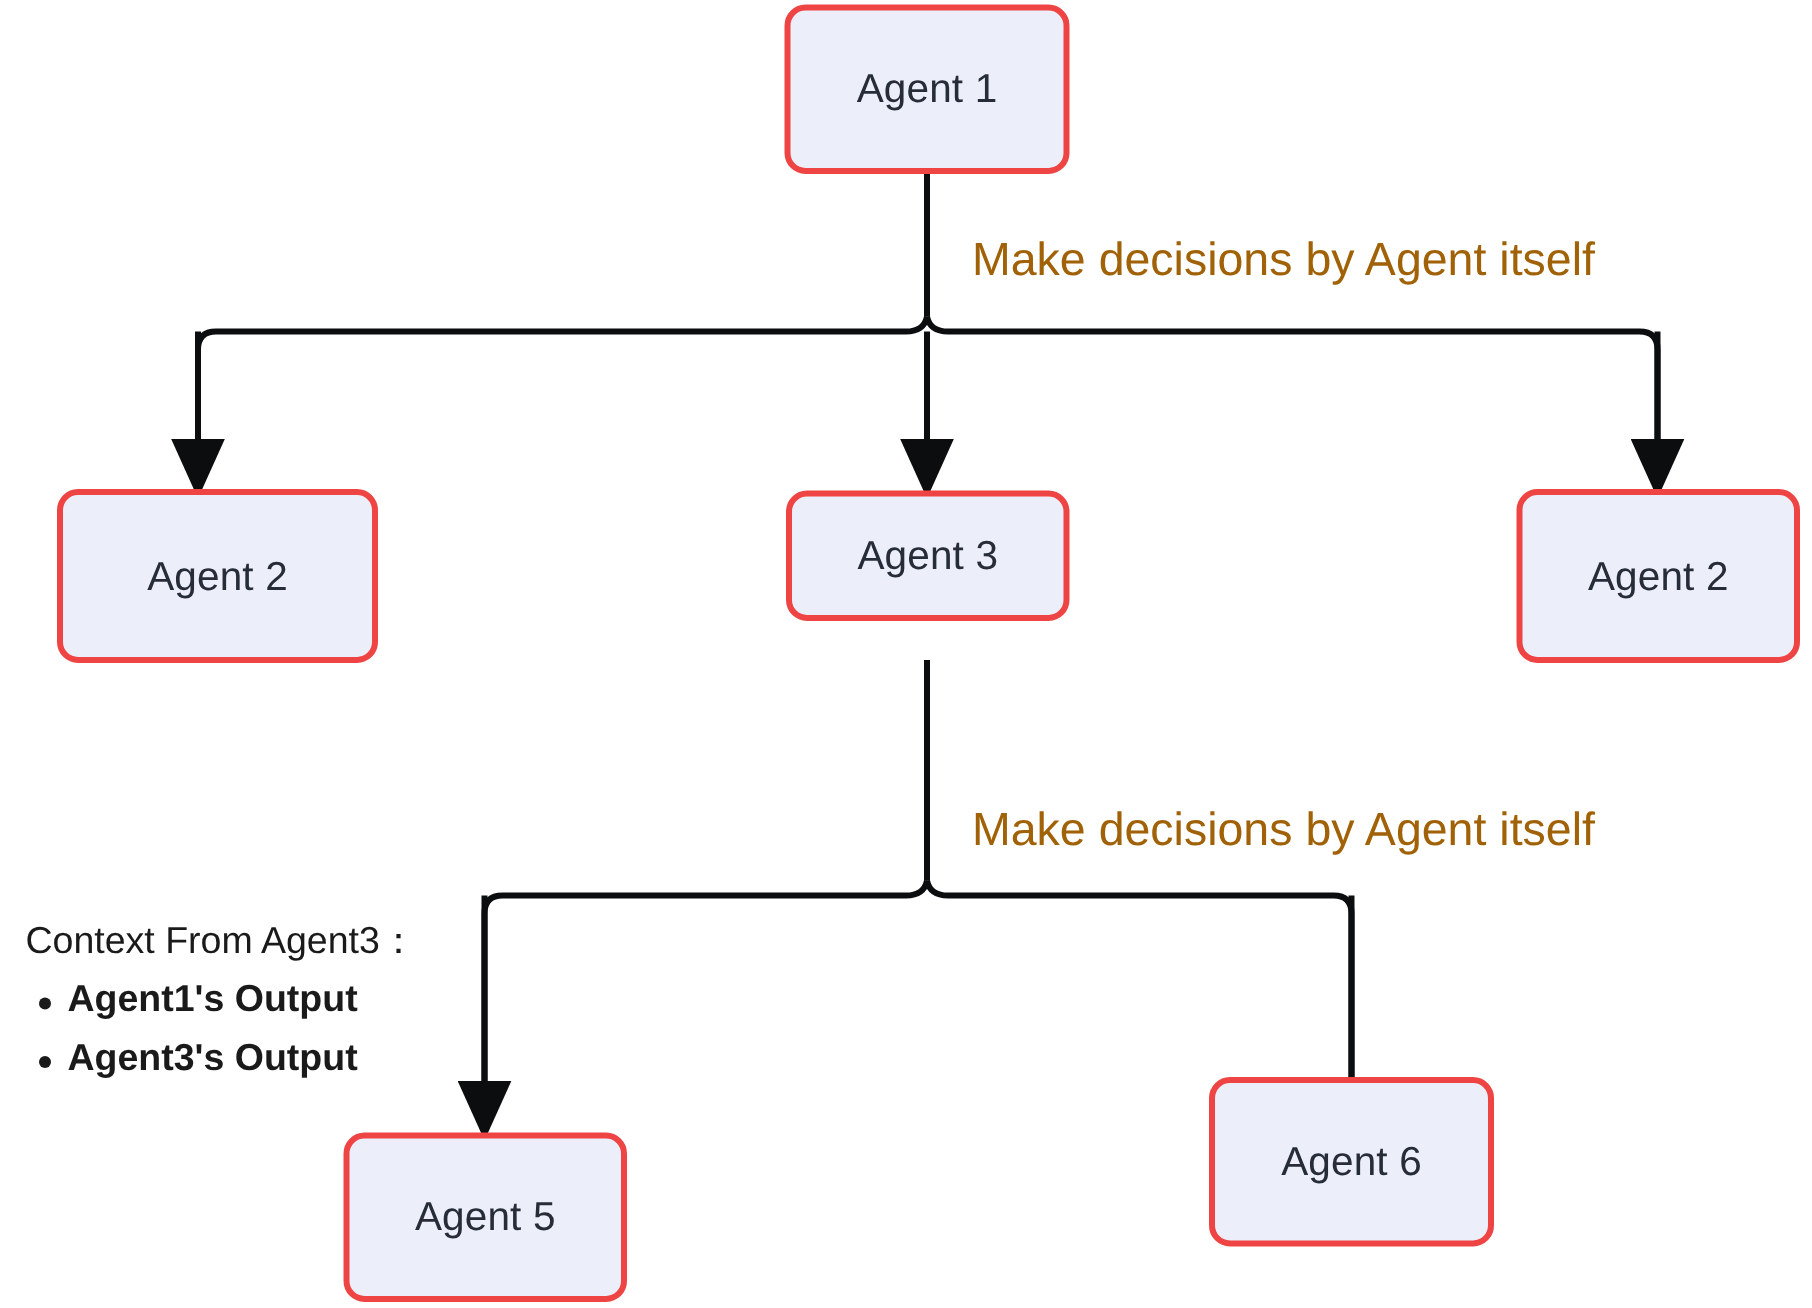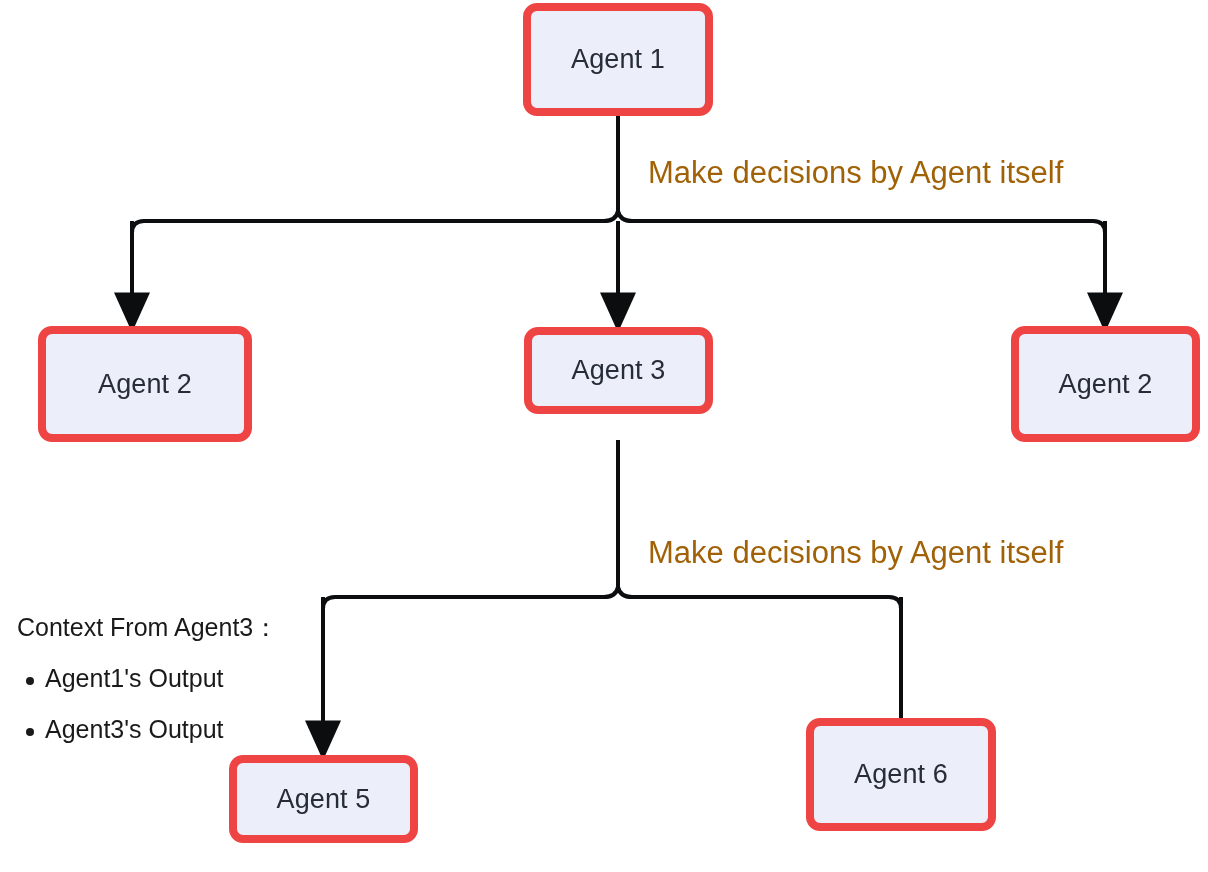--- a/index.html
+++ b/index.html
@@ -22,21 +22,21 @@
     position: absolute;
     left: 0;
     top: 0;
     width: 1208px;
     height: 872px;
   }
   .node {
     position: absolute;
     box-sizing: border-box;
     background: #eceff9;
-    border: 8px solid #ef4444;
+    border: 4px solid #ef4444;
     border-radius: 14px;
     display: flex;
     align-items: center;
     justify-content: center;
     color: #262c38;
     font-size: 27px;
     font-family: "Liberation Sans", sans-serif;
     letter-spacing: 0.1px;
   }
   .edge-label {
@@ -60,22 +60,23 @@
     margin: 11px;
   }
   .context-note ul {
     list-style: none;
     margin: 0;
     padding: 0;
   }
   .context-note li {
     position: relative;
     padding-left: 39px;
-    margin-top: 26px;
+    margin-top: 14px;
     white-space: nowrap;
+    font-weight: bold;
   }
   .context-note li::before {
     content: "";
     position: absolute;
     left: 20px;
     top: 11px;
     width: 8px;
     height: 8px;
     border-radius: 50%;
     background: #1a1a1a;
@@ -129,21 +130,21 @@
   </div>
 
   <div class="node" style="left:524px; top:327px; width:189px; height:87px;">
     <span>Agent 3</span>
   </div>
 
   <div class="node" style="left:1011px; top:326px; width:189px; height:116px;">
     <span>Agent 2</span>
   </div>
 
-  <div class="node" style="left:229px; top:755px; width:189px; height:88px;">
+  <div class="node" style="left:229px; top:755px; width:189px; height:113px;">
     <span>Agent 5</span>
   </div>
 
   <div class="node" style="left:806px; top:718px; width:190px; height:113px;align-items:center;">
     <span>Agent 6</span>
   </div>
 
   <div class="edge-label" style="left:648px; top:157px;">Make decisions by Agent itself</div>
 
   <div class="edge-label" style="left:648px; top:537px;">Make decisions by Agent itself</div>

